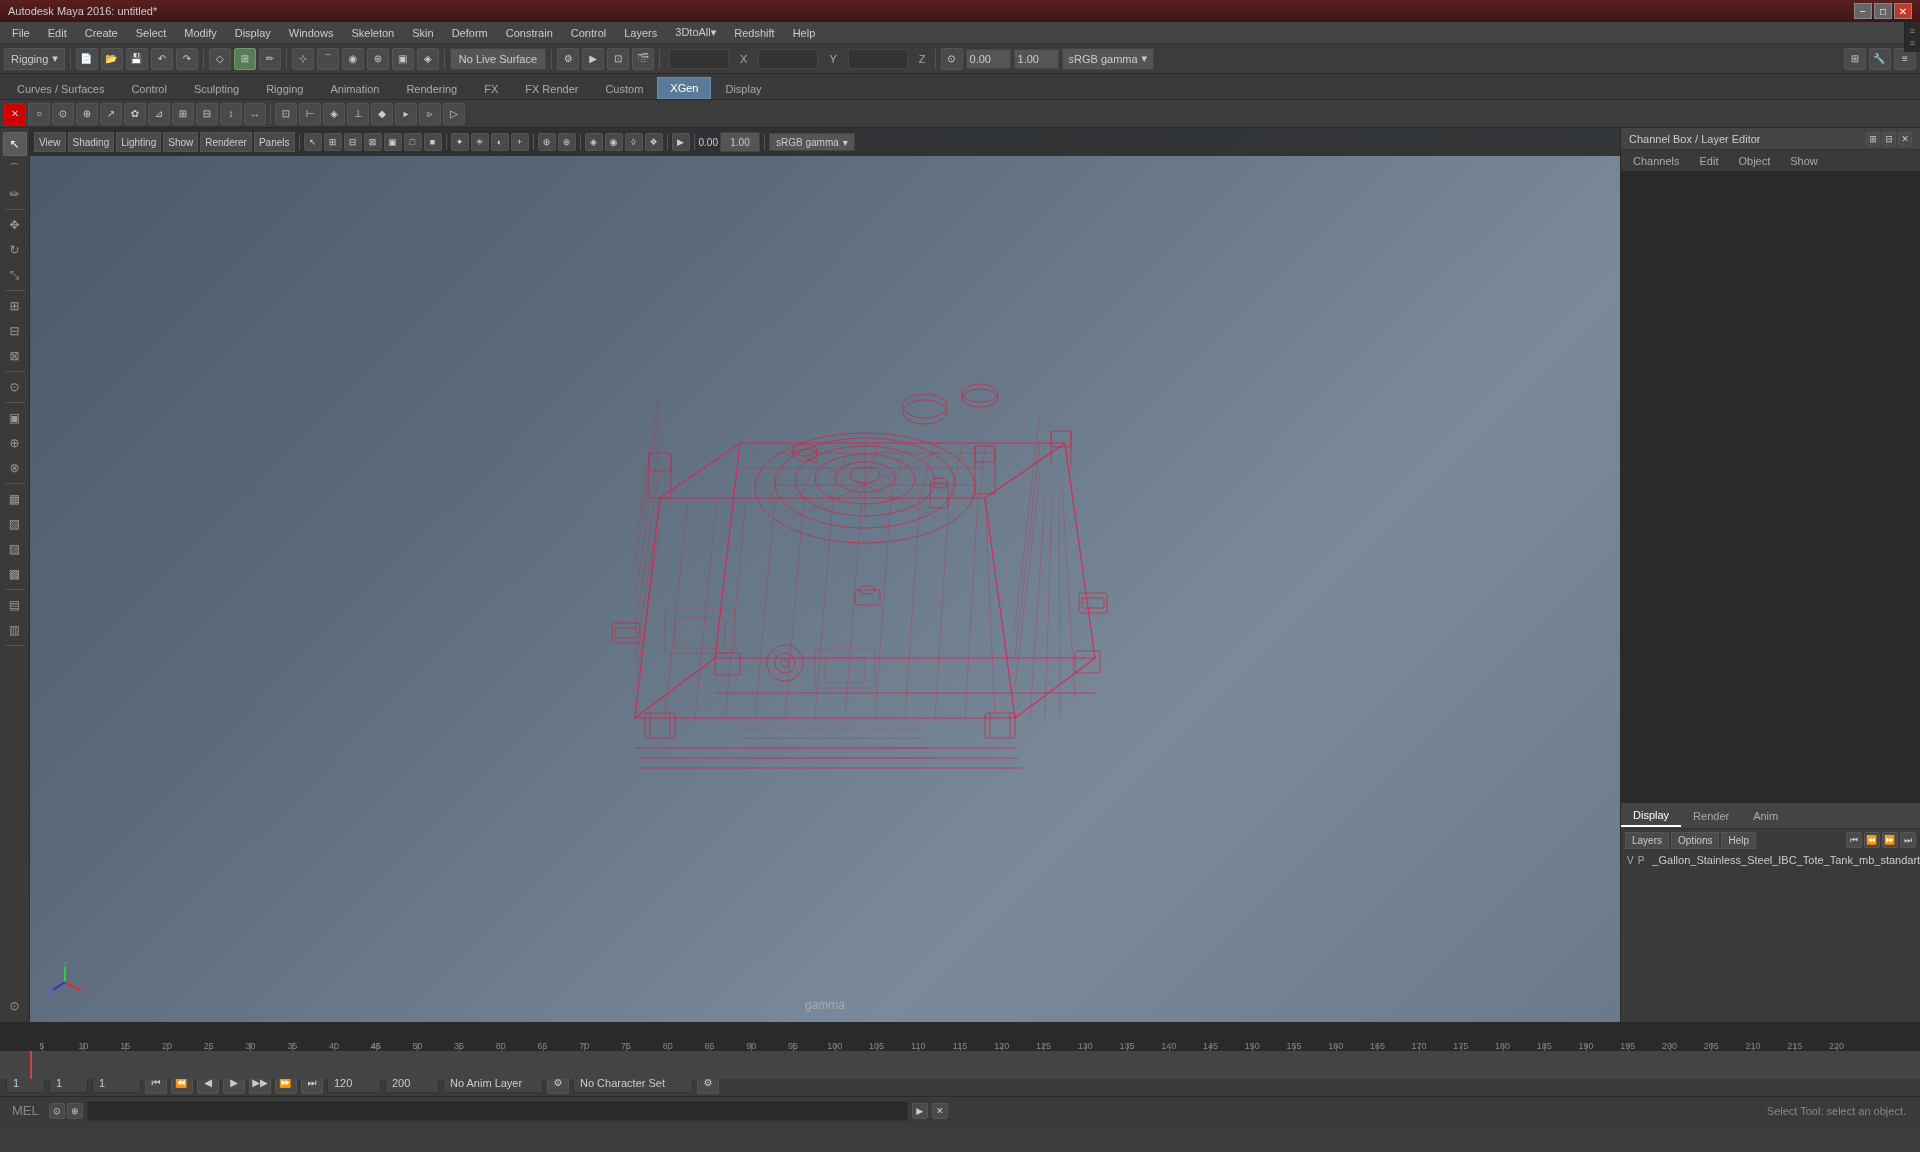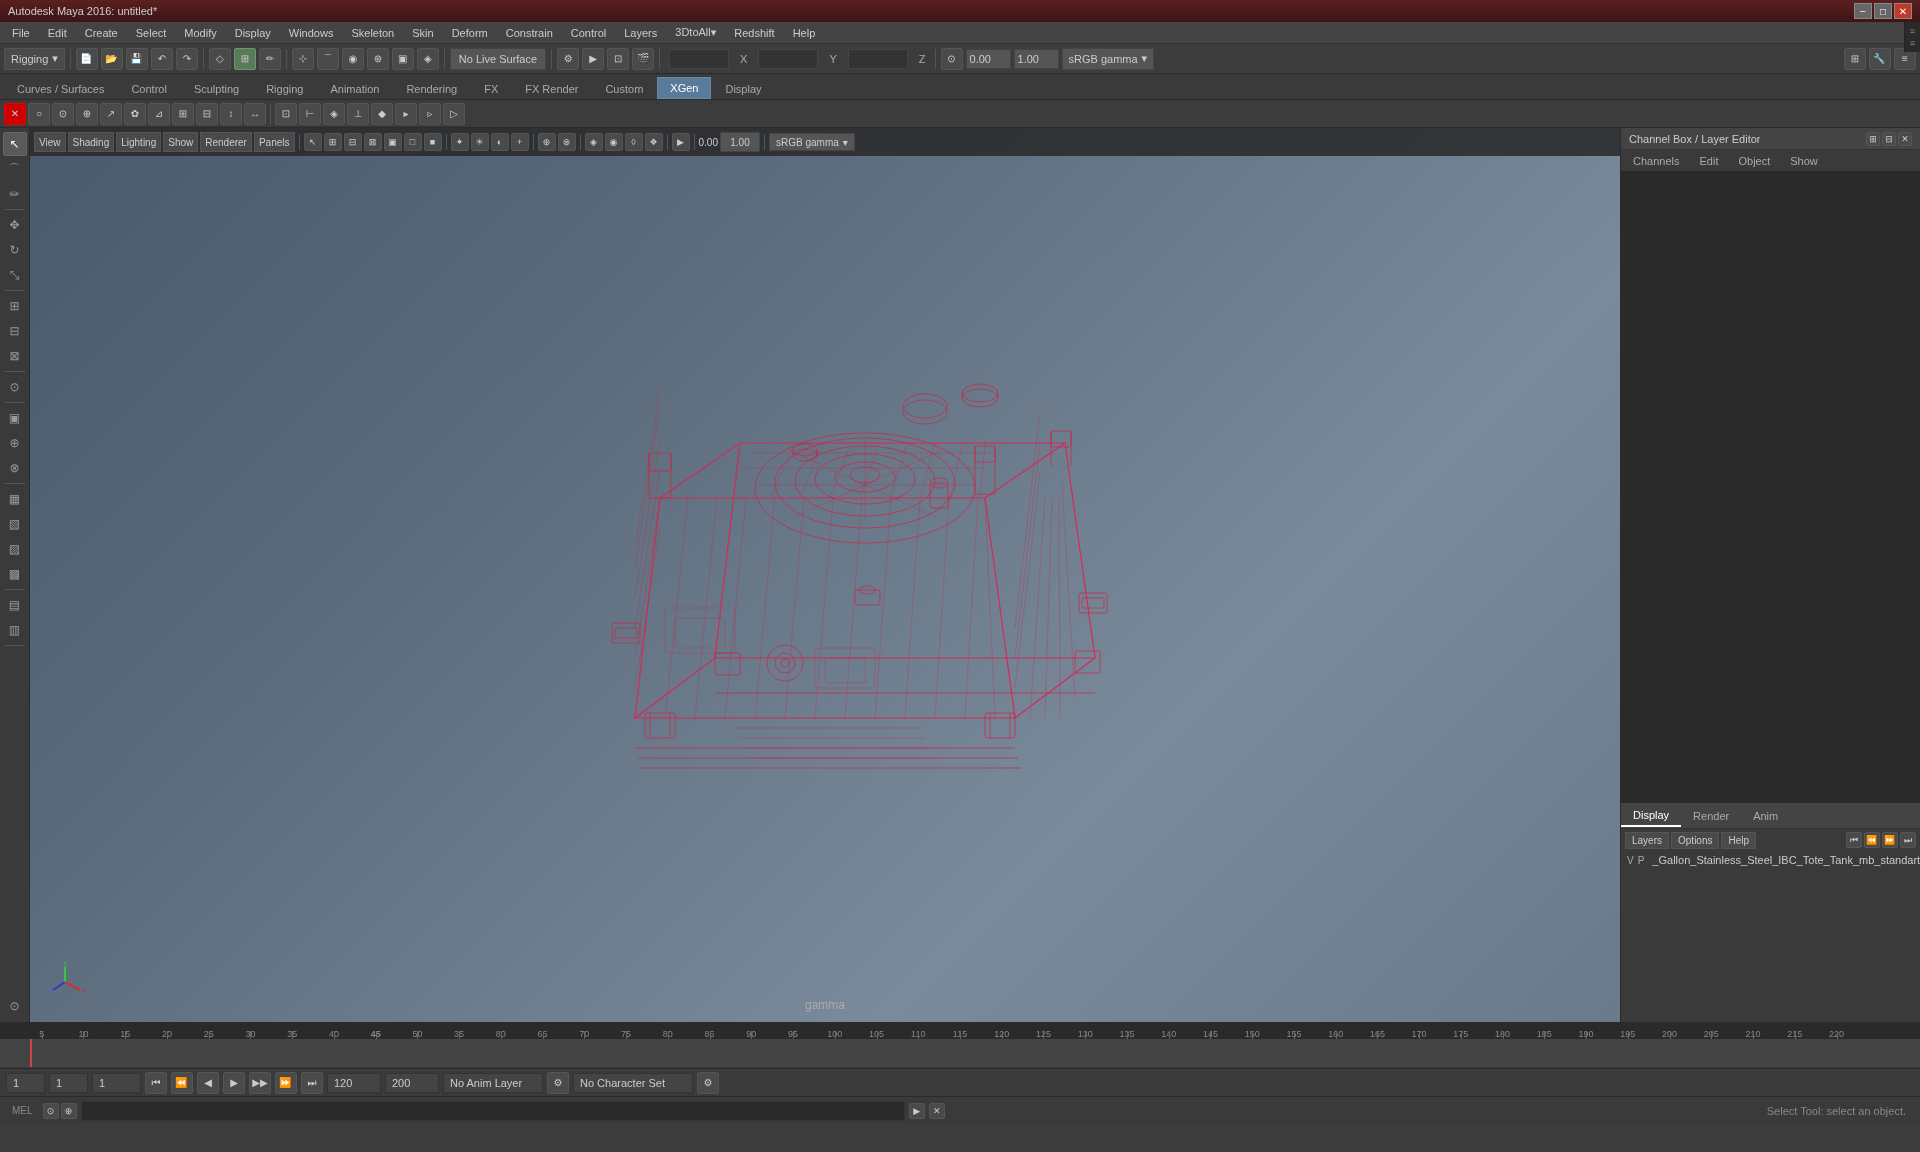--- a/index.html
+++ b/index.html
@@ -455,21 +455,21 @@
       height: 28px;
       background: #3a3a3a;
       display: flex;
       align-items: center;
       padding: 0 6px;
       gap: 4px;
       border-top: 1px solid #2a2a2a;
     }
     .script-label {
       color: #888;
-      font-size: 10px;
+      font-size: 13px;
       padding: 0 6px;
       text-align: right;
     }
     #script-input {
       flex: 1;
       height: 20px;
       background: #2a2a2a;
       border: 1px solid #333;
       color: #ccc;
       font-size: 11px;
@@ -909,21 +909,21 @@
     <div id="right-sidebar" style="position:absolute;right:0;top:22px;width:16px;background:#2a2a2a;border-left:1px solid #222;display:flex;flex-direction:column;align-items:center;gap:2px;padding-top:4px;">
       <div style="color:#888;font-size:9px;">≡</div>
       <div style="color:#888;font-size:9px;">≡</div>
     </div>
   </div>
 
 </div>
 
 <div id="timeline-area">
 
-  <div id="timeline-ruler" style="height:16px;background:#2a2a2a;display:flex;align-items:center;padding:0 4px;position:relative;overflow:hidden;">
+  <div id="timeline-ruler" style="height:28px;background:#2a2a2a;display:flex;align-items:center;padding:0 4px;position:relative;overflow:hidden;">
     <div id="ruler-ticks" style="position:absolute;left:0;right:0;top:0;bottom:0;">
 
     <span class="ruler-label" style="left: 2.17391%;">5</span>
         <div class="ruler-tick" style="left: 2.17391%;"></div>
         <span class="ruler-label" style="left: 4.34783%;">10</span>
         <div class="ruler-tick" style="left: 4.34783%;"></div>
         <span class="ruler-label" style="left: 6.52174%;">15</span>
         <div class="ruler-tick" style="left: 6.52174%;"></div>
         <span class="ruler-label" style="left: 8.69565%;">20</span>
         <div class="ruler-tick" style="left: 8.69565%;"></div>

